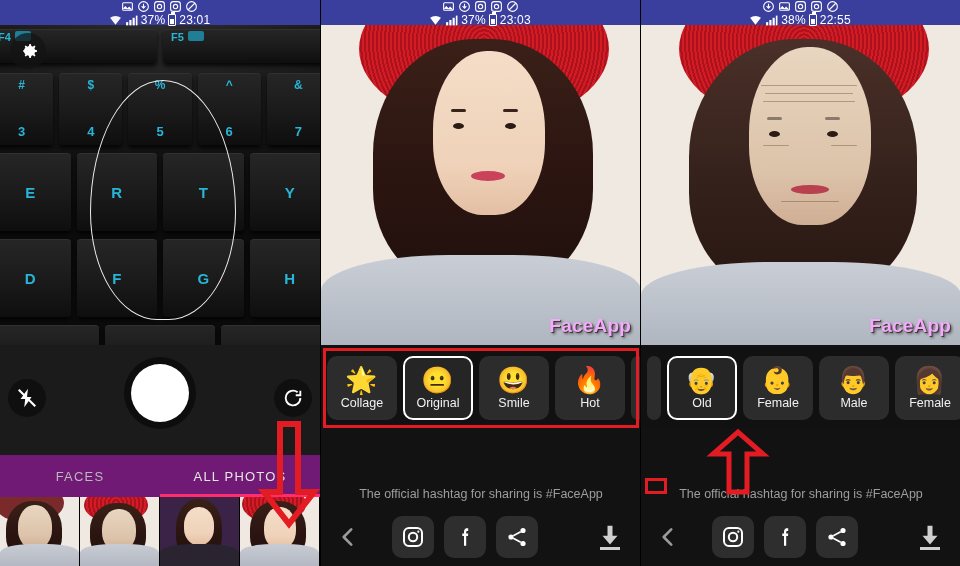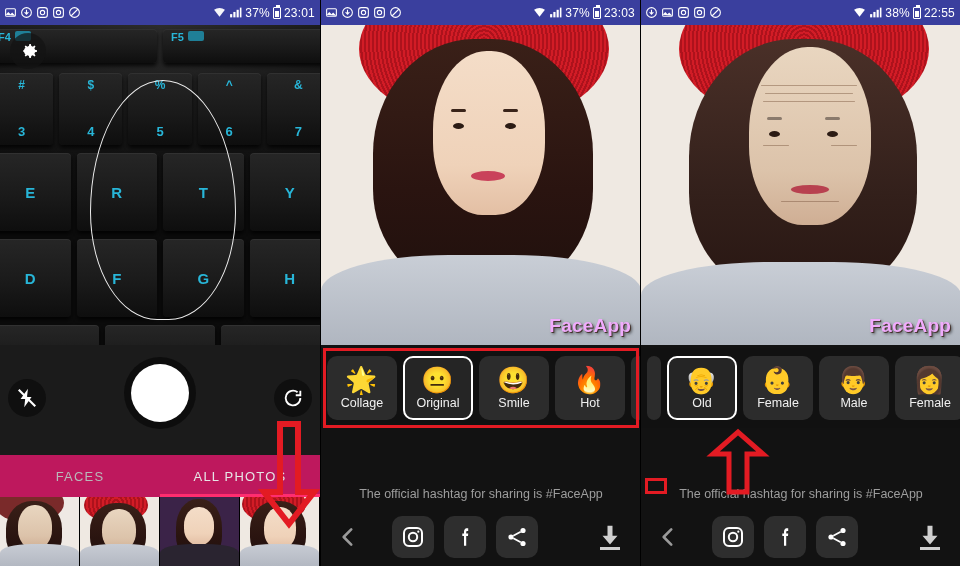--- a/index.html
+++ b/index.html
@@ -7,21 +7,21 @@
     width:960px; height:566px; overflow:hidden;
     background:#000; font-family:"Liberation Sans", sans-serif;
   }
   .screens { display:flex; width:960px; height:566px; }
   .panel { width:320px; height:566px; position:relative; background:#121212; overflow:hidden; }
   .panel + .panel { border-left:1px solid #000; }
 
   
   .statusbar {
     height:25px; background:#3a3f9e; display:flex; align-items:center;
-    padding:0 5px 0 4px; position:relative; z-index:30;
+    padding:0 5px 0 4px; position:relative; z-index:30;flex-direction:column;
   }
   .sb-left { display:flex; align-items:center; gap:3px; flex:1; }
   .sb-right { display:flex; align-items:center; gap:3px; }
   .sb-icon { width:13px; height:13px; display:block; }
   .sb-text { color:#fff; font-size:12px; letter-spacing:.2px; white-space:nowrap; }
   .sb-batt { width:8px; height:12px; border:1.4px solid #fff; border-radius:1px; position:relative; }
   .sb-batt::after{ content:""; position:absolute; left:1px; right:1px; bottom:1px; height:55%; background:#fff;}
   .sb-batt::before{ content:""; position:absolute; top:-3px; left:2px; width:4px; height:2px; background:#fff;}
 
   
@@ -76,21 +76,21 @@
   .shutter i { width:58px; height:58px; border-radius:50%; background:#fff; display:block; }
   .round-btn {
     position:absolute; top:34px; width:38px; height:38px; border-radius:50%;
     background:#0f0f0f; display:flex; align-items:center; justify-content:center;
   }
   .round-btn.flash { left:8px; }
   .round-btn.rotate { right:8px; }
   .round-btn svg { width:22px; height:22px; }
 
   .tabbar {
-    position:absolute; top:455px; left:0; width:320px; height:42px; background:#be185d;
+    position:absolute; top:455px; left:0; width:320px; height:42px; background:#701a75;
     display:flex; align-items:center;
   }
   .tab { flex:1; text-align:center; color:#b9b9b9; font-size:13px; letter-spacing:1.2px; }
   .tab.active { color:#e6e6e6; }
   .tab-underline {
     position:absolute; bottom:0; left:160px; width:160px; height:3px; background:#ff2d6f;
   }
   .thumbstrip { position:absolute; top:497px; left:0; width:320px; height:69px; display:flex; }
   .thumb { flex:1; position:relative; overflow:hidden; border-right:1px solid #000; }
 

